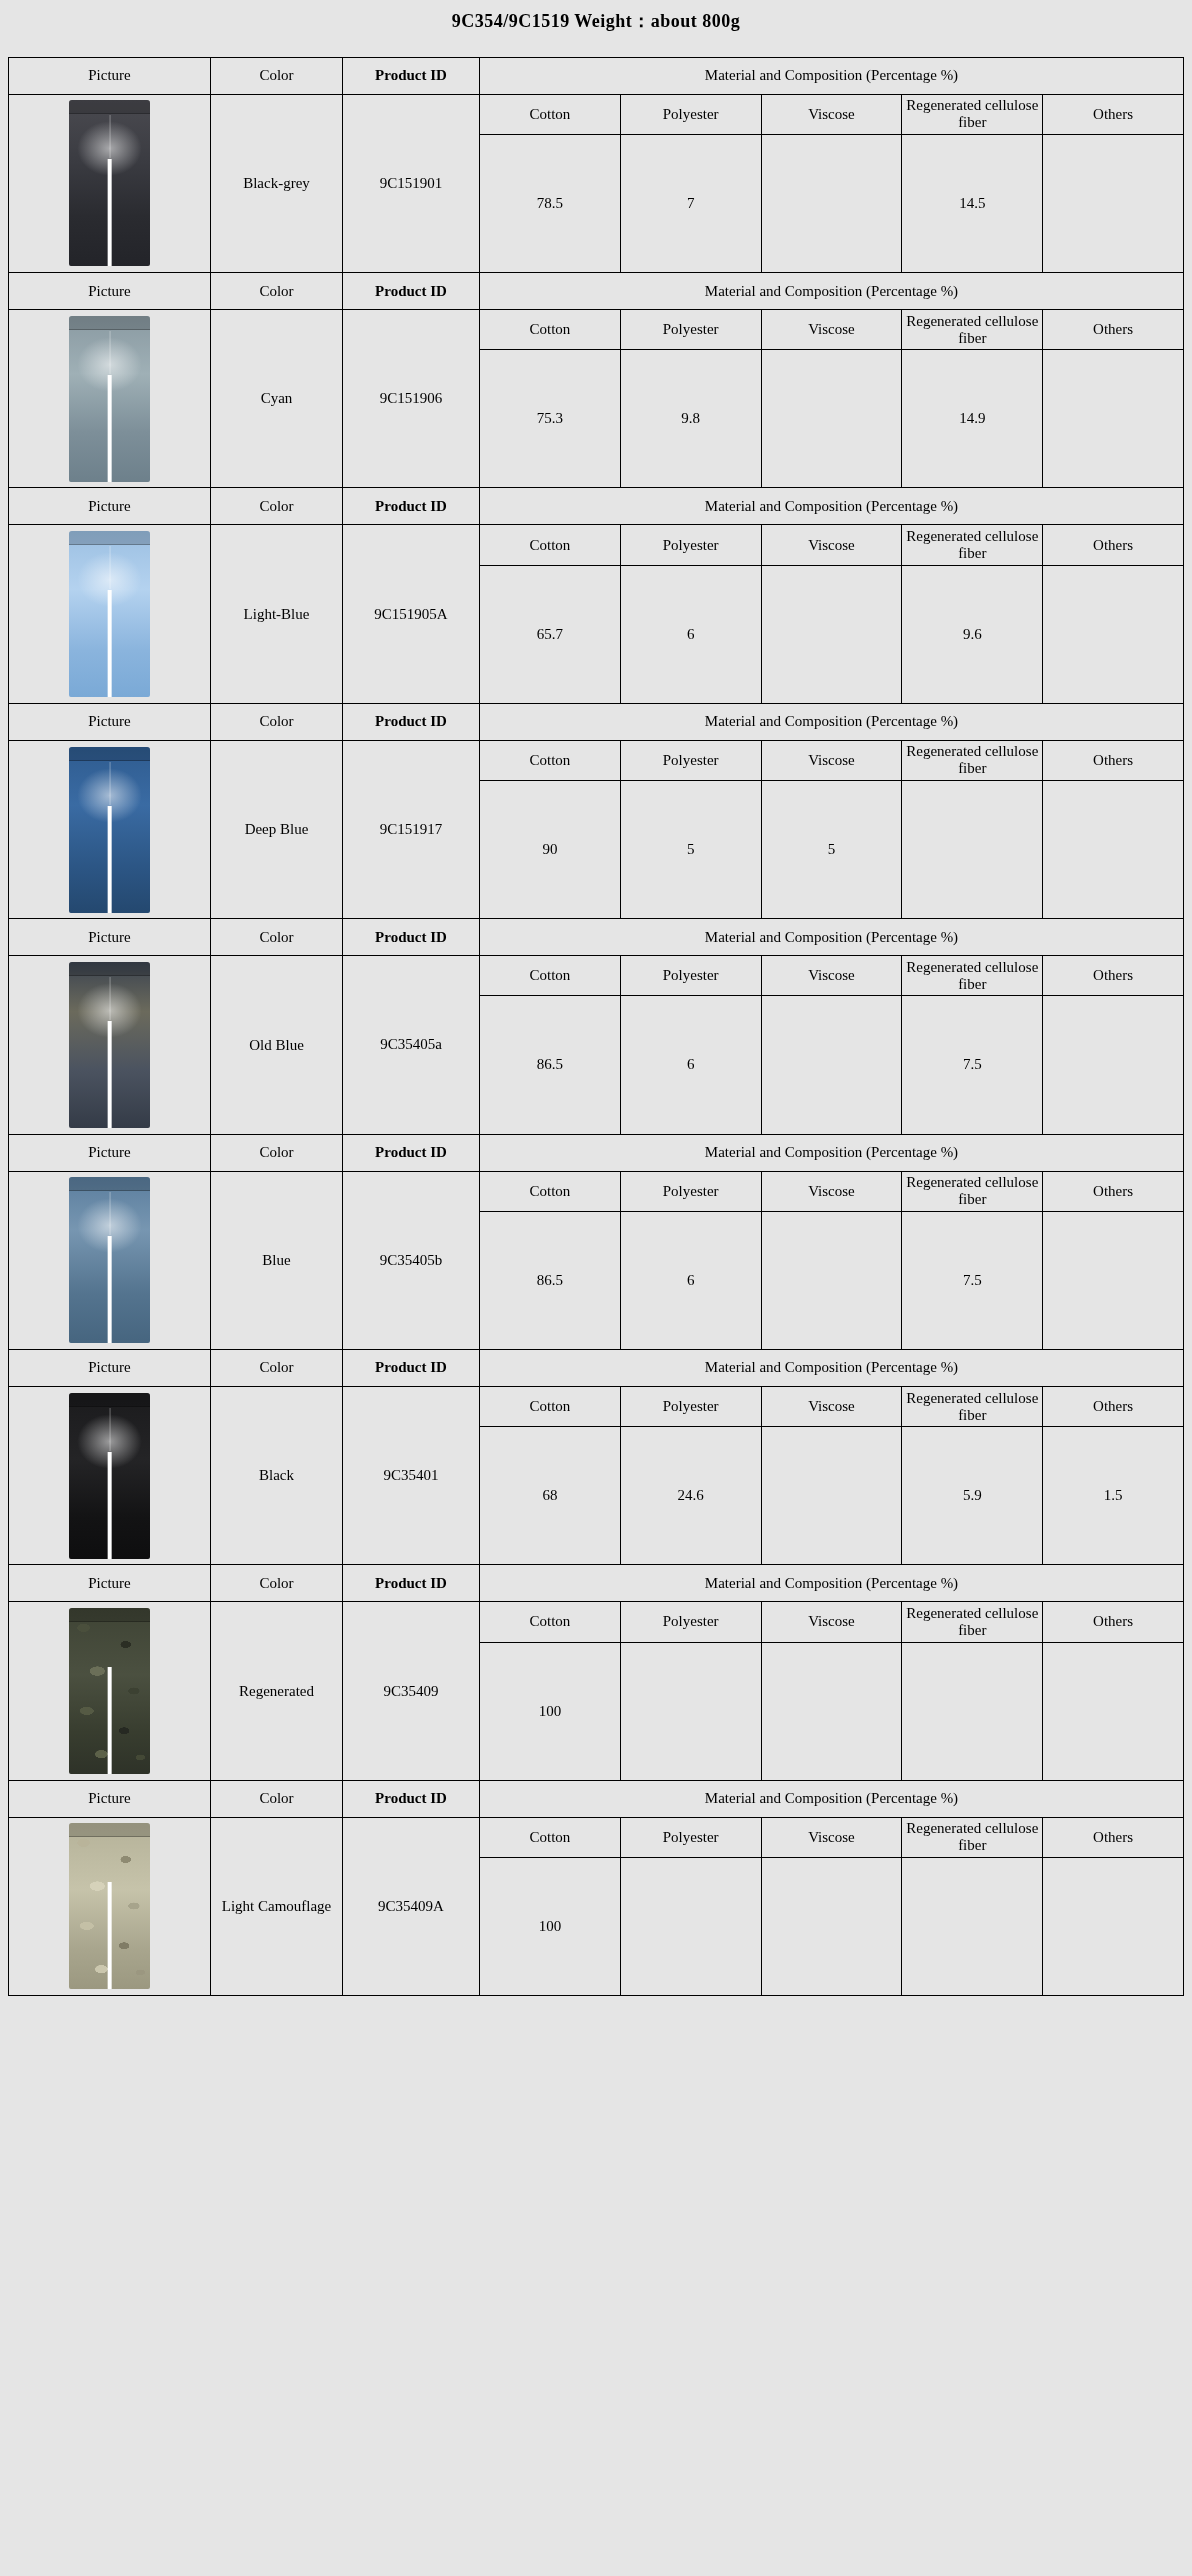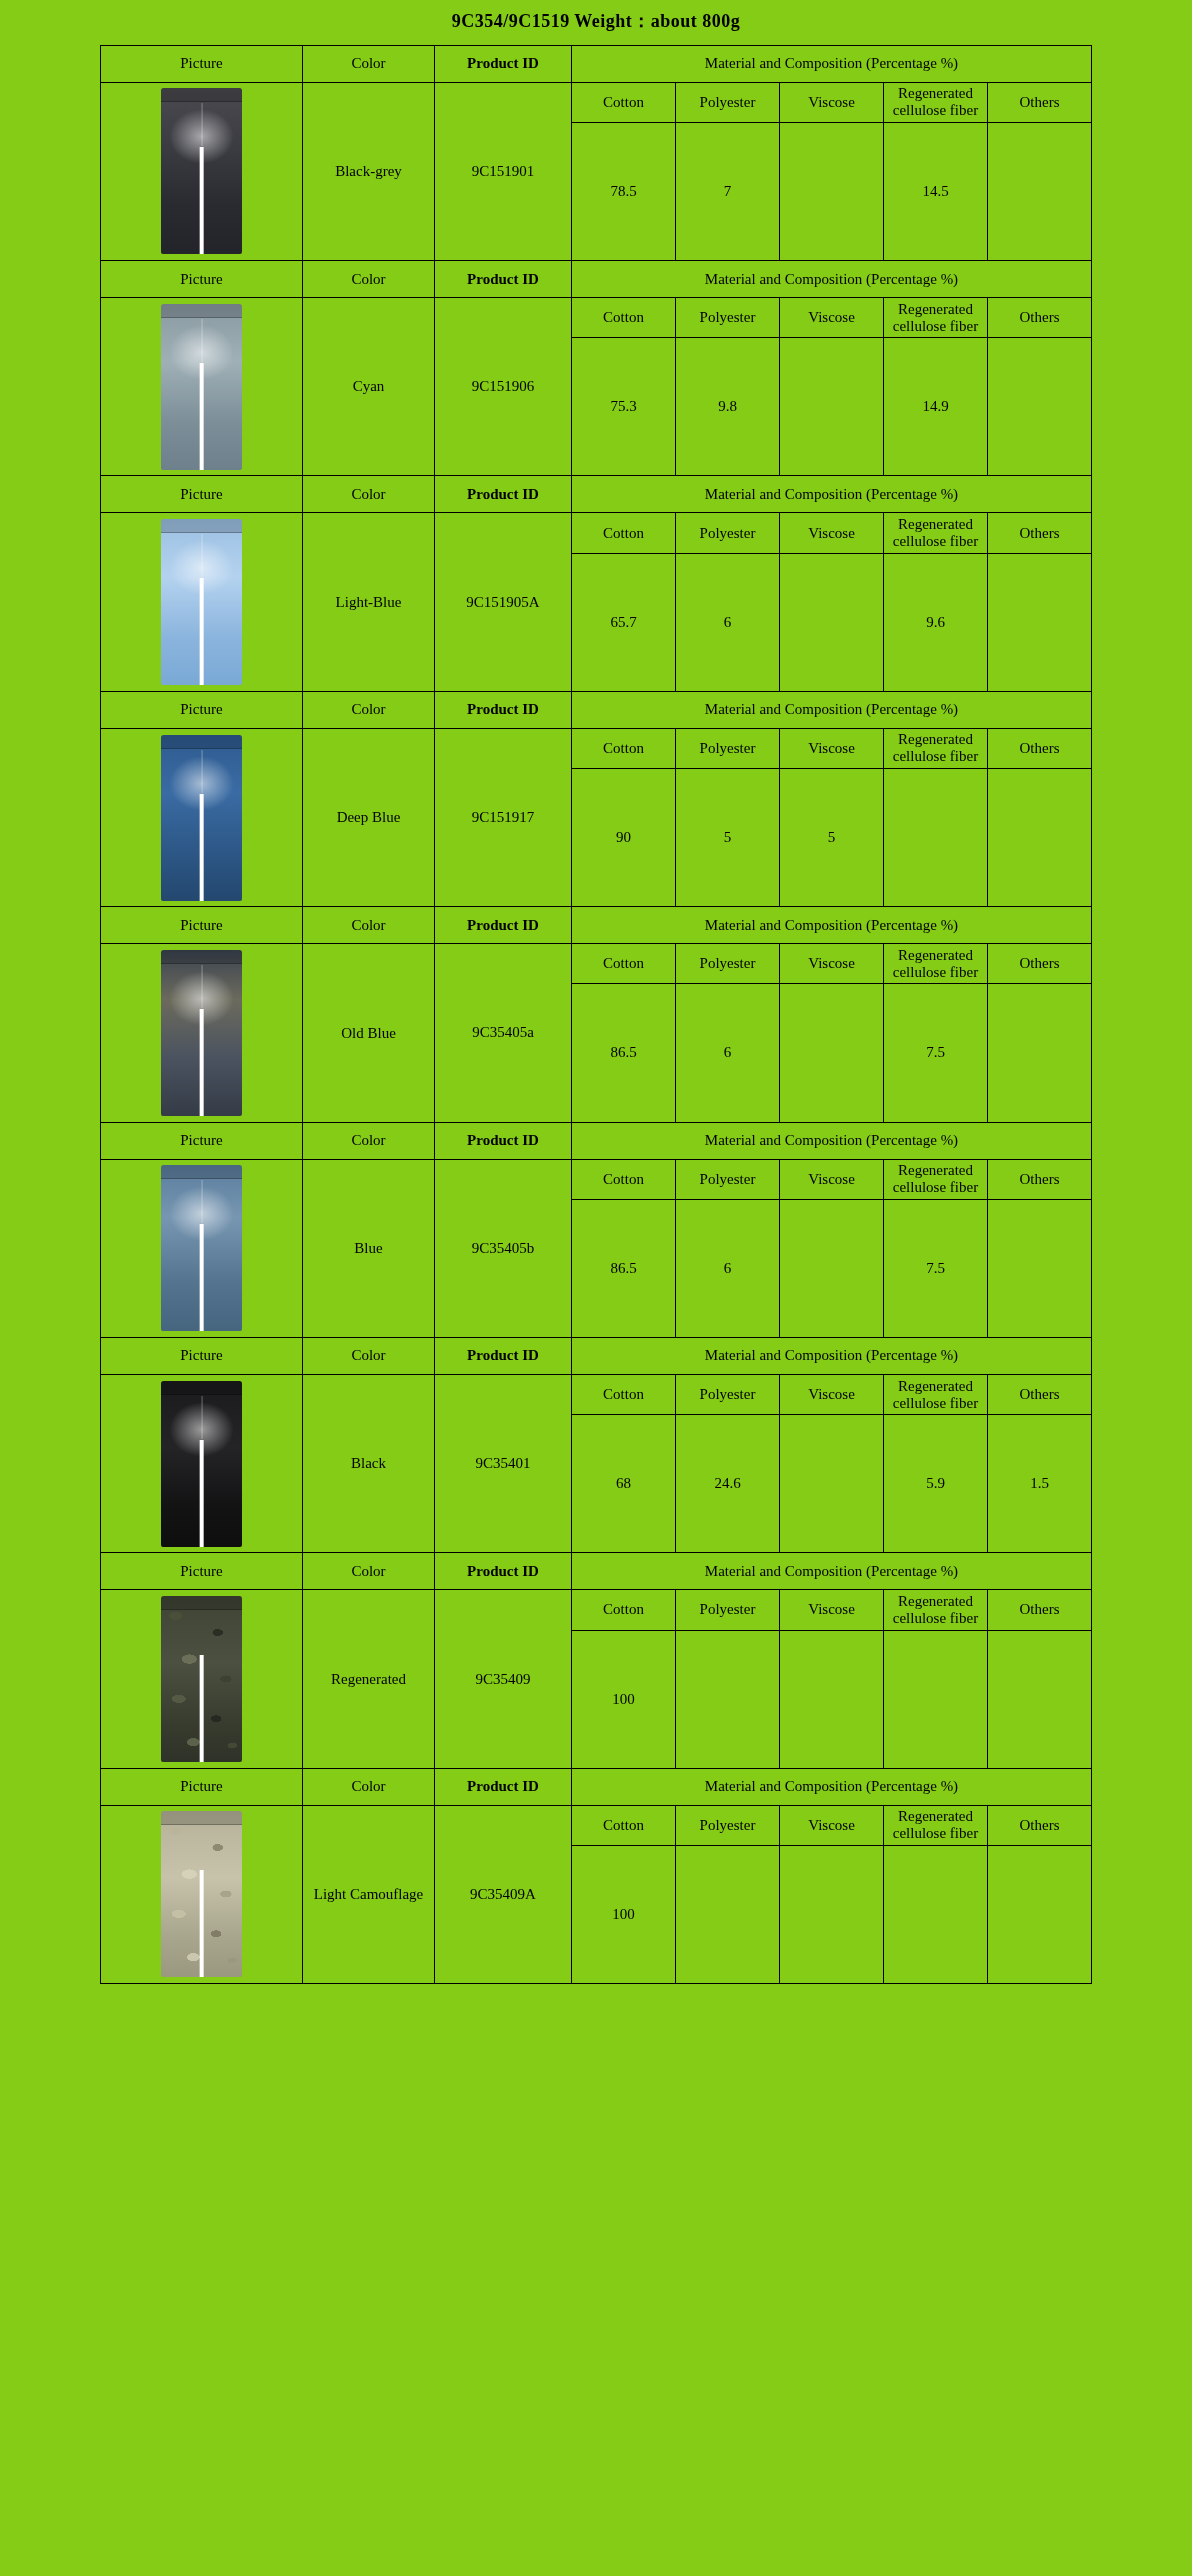--- a/index.html
+++ b/index.html
@@ -5,37 +5,37 @@
   * { box-sizing: border-box; }
   html, body {
     margin: 0; padding: 0;
     background: #ffffff;
     font-family: "Liberation Serif", serif;
   }
   .page {
     width: 1192px;
     min-height: 2576px;
     margin: 0 auto;
-    background: #84cc16;
+    background: #e5e5e5;
     padding: 0;
     position: relative;
   }
   .doc-title {
     text-align: center;
     font-family: "Liberation Serif", serif;
     font-weight: bold;
     font-size: 18px;
     color: #000;
     padding: 9.4px 0 11.3px 0;
     letter-spacing: 0.5px;
   }
   table.spec {
     border-collapse: collapse;
-    width: 992px;
-    margin: 0 auto;
+    width: 1176px;
+    margin: 12px auto;
     table-layout: fixed;
   }
   table.spec td, table.spec th {
     border: 0.9px solid #000;
     padding: 0;
     vertical-align: middle;
     text-align: center;
     font-size: 15px;
     color: #000;
     font-family: "Liberation Serif", serif;

